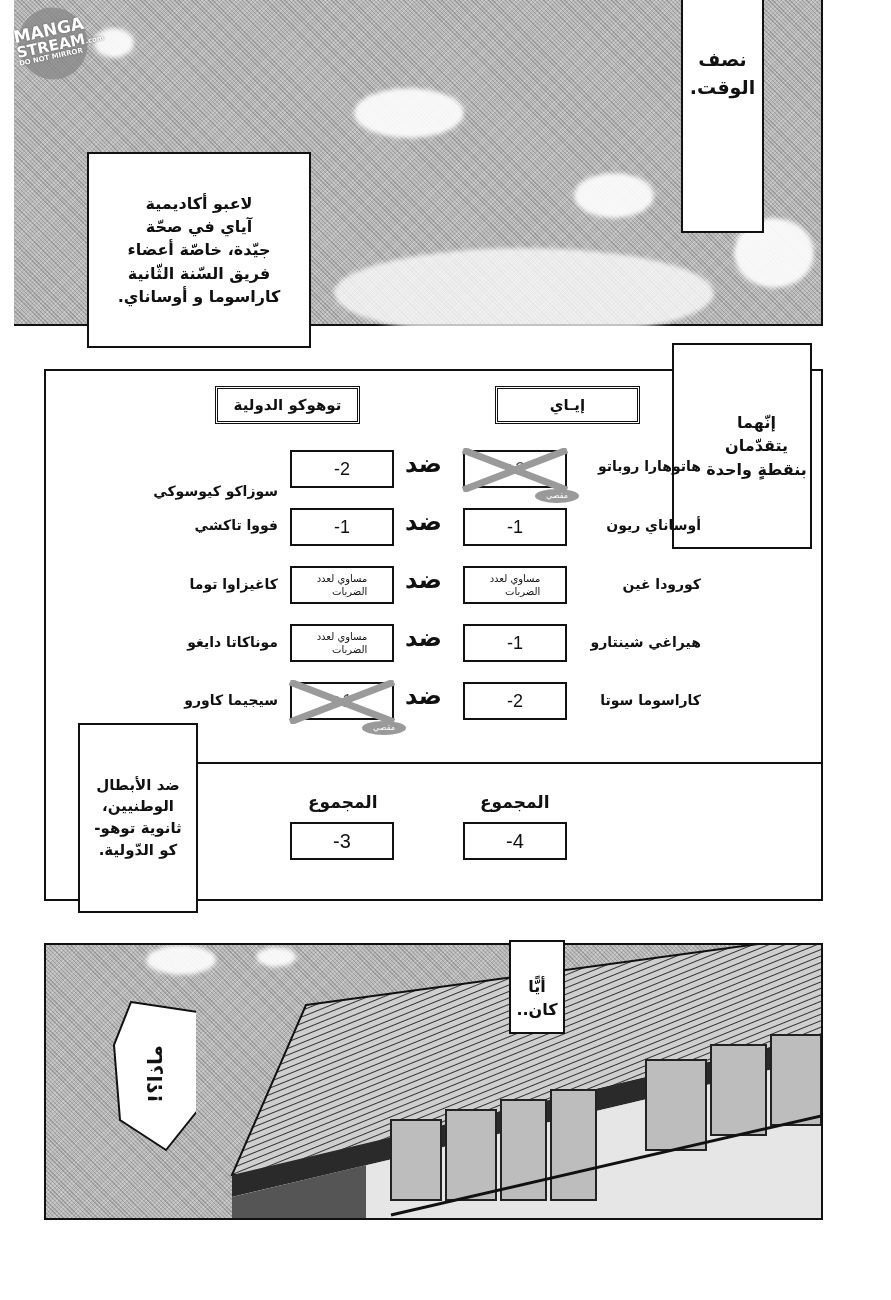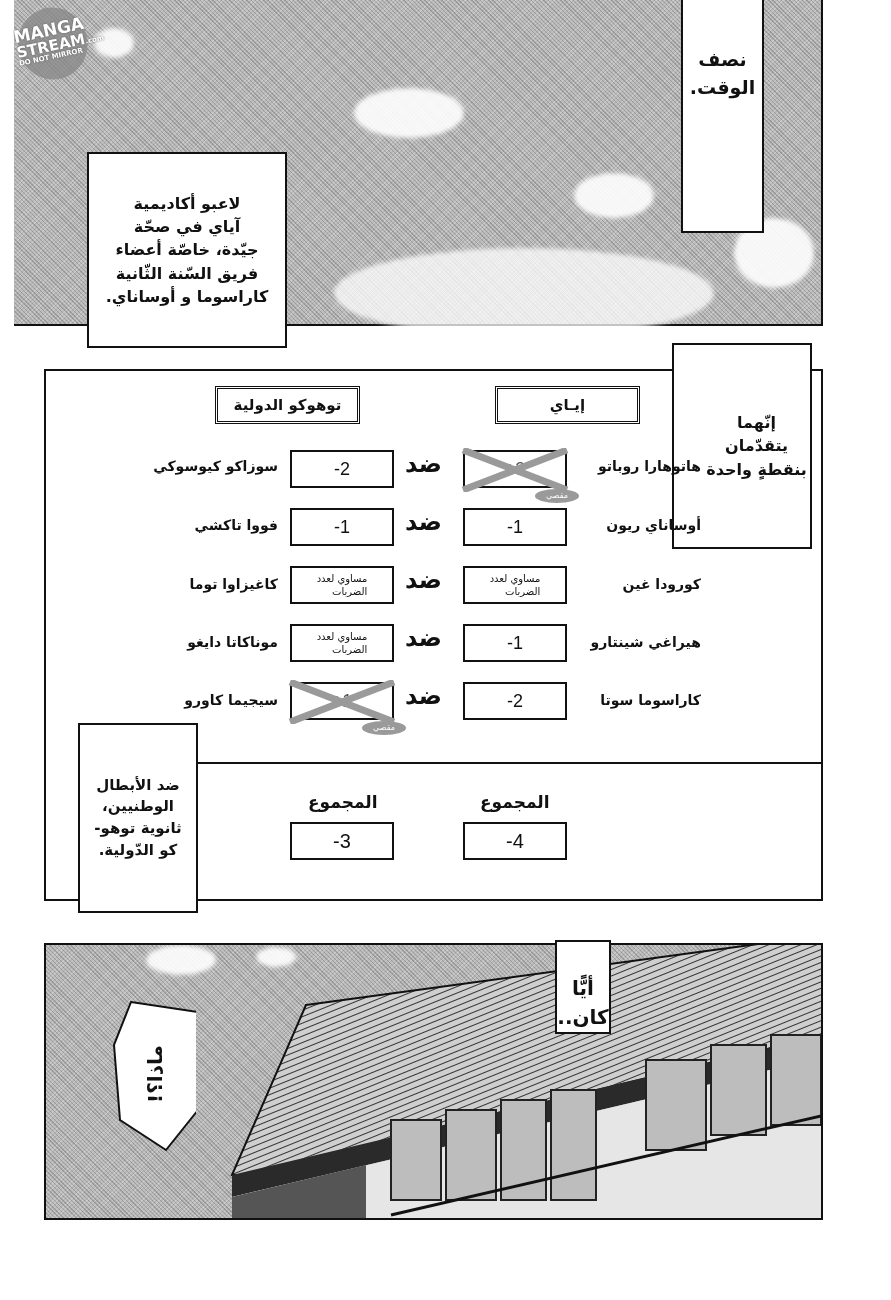--- a/index.html
+++ b/index.html
@@ -79,21 +79,21 @@
     </div>
     <div style="font-size:7px;">DO NOT MIRROR</div>
   </div>
 </div>
 
 <div class="caption" style="left:681px;top:-4px;width:83px;height:237px;align-items:flex-start;padding-top:48px;font-size:19px;">
   <span class="txt">نصف
 الوقت.</span>
 </div>
 
-<div class="caption" style="left:87px;top:152px;width:200px;height:196px;font-size:16px;">
+<div class="caption" style="left:87px;top:152px;width:224px;height:196px;font-size:16px;">
   <span class="txt">لاعبو أكاديمية
 آياي في صحّة
 جيّدة، خاصّة أعضاء
 فريق السّنة الثّانية
 كاراسوما و أوساناي.</span>
 </div>
 
 <div class="abs panel-border" style="left:44px;top:369px;width:779px;height:532px;background:#fff;"></div>
 <div class="abs" style="left:150px;top:762px;width:673px;height:2px;background:#111;"></div>
 
@@ -122,21 +122,21 @@
   <svg width="108" height="44" style="position:absolute;left:-4px;top:-4px;">
     <line x1="2" y1="2" x2="106" y2="42" stroke="#9a9a9a" stroke-width="7"></line>
     <line x1="106" y1="2" x2="2" y2="42" stroke="#9a9a9a" stroke-width="7"></line>
   </svg>
 </div>
 <div class="badge" style="left:535px;top:489px;">مقصي</div>
 <div class="vs" style="left:405px;top:450px;">ضد</div>
 <div class="score" style="left:290px;top:450px;">
   <span>-2</span>
 </div>
-<div class="name" style="right:613px;top:458px;">سوزاكو كيوسوكي</div>
+<div class="name" style="right:613px;top:483px;">سوزاكو كيوسوكي</div>
 
 <div class="name" style="right:190px;top:517px;">أوساناي ريون</div>
 <div class="score" style="left:463px;top:508px;">
   <span>-1</span>
 </div>
 <div class="vs" style="left:405px;top:508px;">ضد</div>
 <div class="score" style="left:290px;top:508px;">
   <span>-1</span>
 </div>
 <div class="name" style="right:613px;top:517px;">فووا تاكشي</div>
@@ -210,21 +210,21 @@
       <rect x="455" y="155" width="45" height="100"></rect>
       <rect x="505" y="145" width="45" height="110"></rect>
       <rect x="600" y="115" width="60" height="90"></rect>
       <rect x="665" y="100" width="55" height="90"></rect>
       <rect x="725" y="90" width="50" height="90"></rect>
     </g>
     <line x1="345" y1="270" x2="779" y2="170" stroke="#111" stroke-width="3"></line>
   </svg>
 </div>
 
-<div class="caption" style="left:509px;top:940px;width:56px;height:94px;align-items:flex-end;padding-top:22px;font-size:20px;margin-left:46px;">
+<div class="caption" style="left:509px;top:940px;width:56px;height:94px;align-items:center;padding-top:22px;font-size:16px;">
   <span class="txt">أيًّا
 كان..</span>
 </div>
 
 <svg class="abs" width="100" height="160" style="left:96px;top:1000px;">
   <polygon points="35,2 102,12 102,110 70,150 24,120 18,45" fill="#fff" stroke="#111" stroke-width="2"></polygon>
 </svg>
 <div class="abs" style="left:110px;top:1062px;width:90px;text-align:center;direction:rtl;font-weight:900;font-size:20px;transform:rotate(-90deg);">
   <span>ماذا؟!</span>
 </div>

